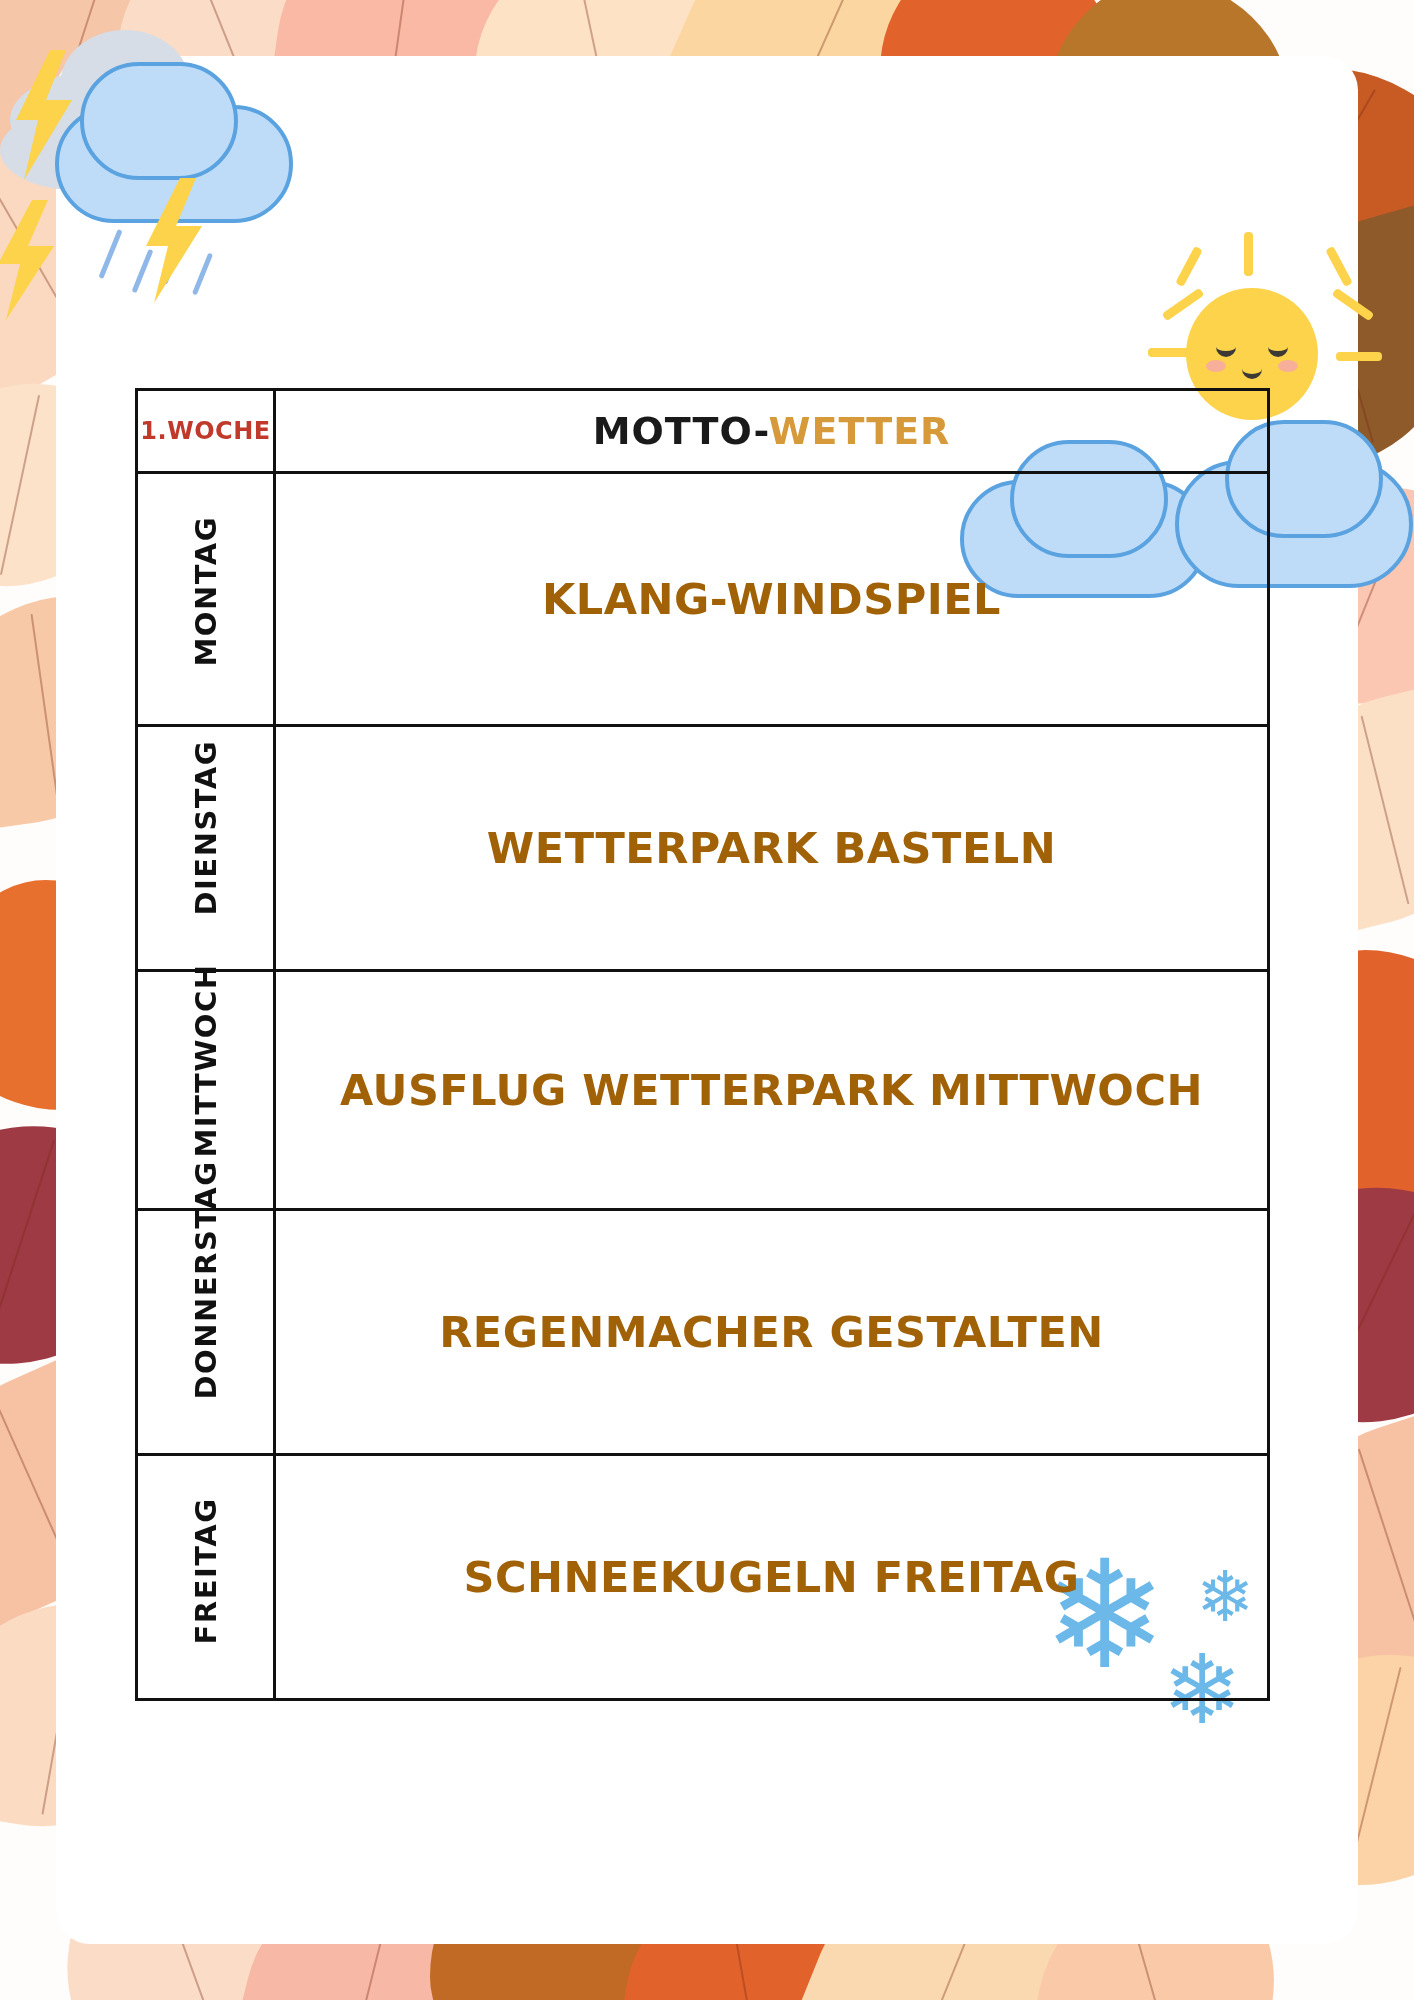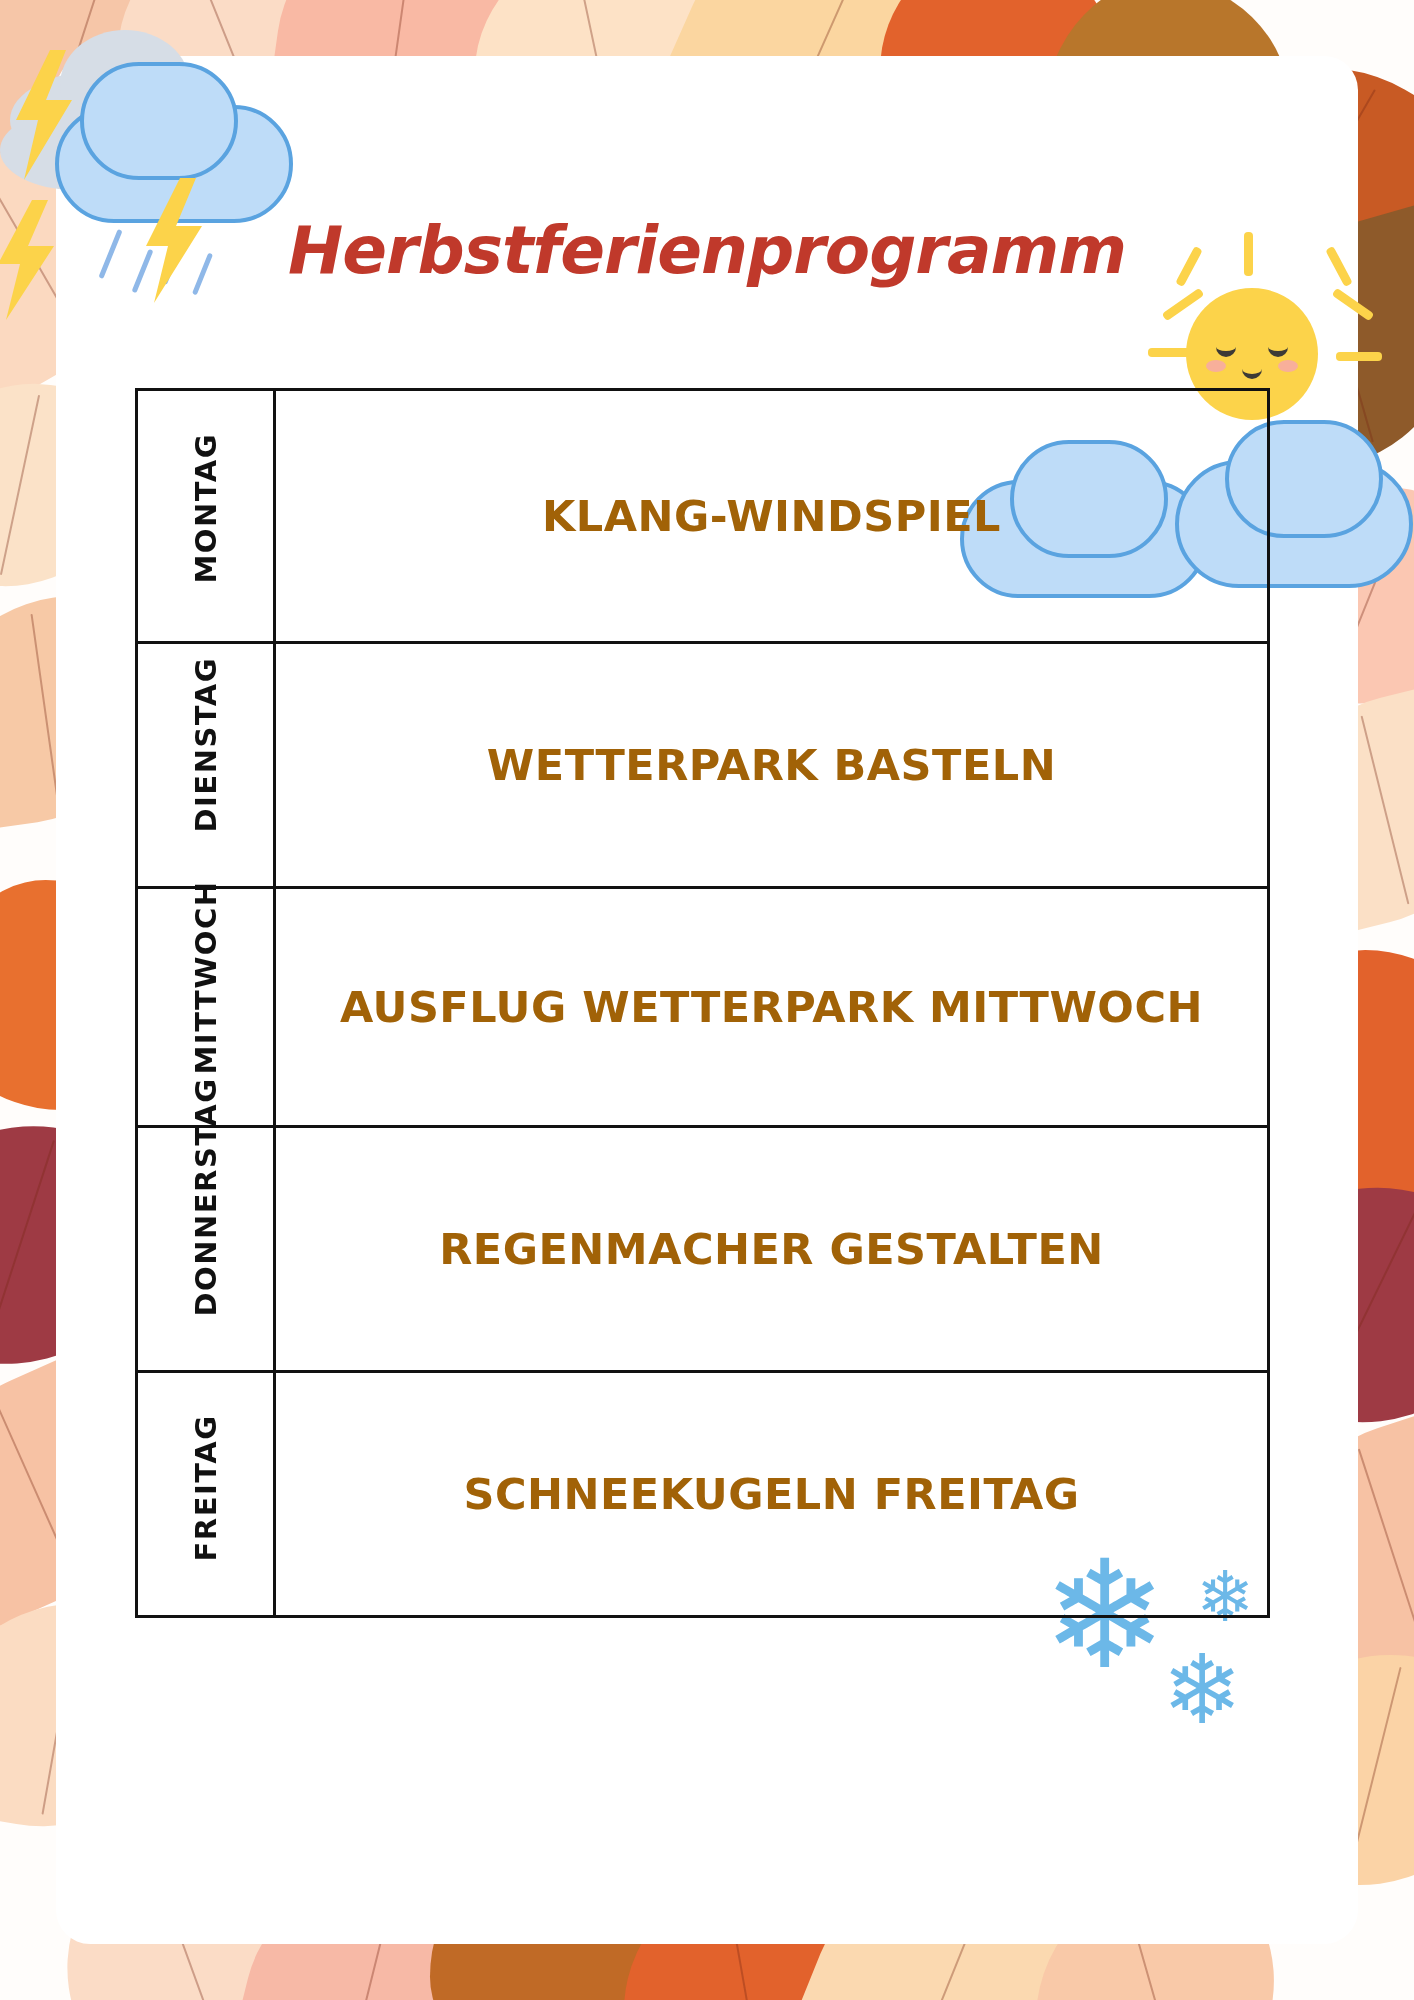--- a/index.html
+++ b/index.html
@@ -337,29 +337,34 @@
     <div class="cloud outline" style="left:1175px;top:460px;width:230px;height:120px;border-radius:64px;"></div>
     <div class="cloud outline" style="left:1225px;top:420px;width:150px;height:110px;border-radius:60px;"></div>
   </div>
 
   <div>
     <span class="snow" style="left:1042px;top:1540px;font-size:150px;">❄</span>
     <span class="snow" style="left:1196px;top:1562px;font-size:70px;">❄</span>
     <span class="snow" style="left:1162px;top:1642px;font-size:96px;">❄</span>
   </div>
 
-  <div class="title">Herbstferienprogramm</div>
 
   <div class="table-wrap">
     <table class="sched">
       <colgroup>
         <col class="col-day">
         <col>
       </colgroup>
       <tbody>
+        <tr>
+          <td class="hdr-week">1.WOCHE</td>
+          <td class="hdr-motto">
+            <span>MOTTO-</span><span class="accent">WETTER</span>
+          </td>
+        </tr>
 
         <tr class="row-1">
           <td class="day-cell">
             <span class="day-rot">MONTAG</span>
           </td>
           <td class="act-cell">KLANG-WINDSPIEL</td>
         </tr>
 
         <tr class="row-2">
           <td class="day-cell">

